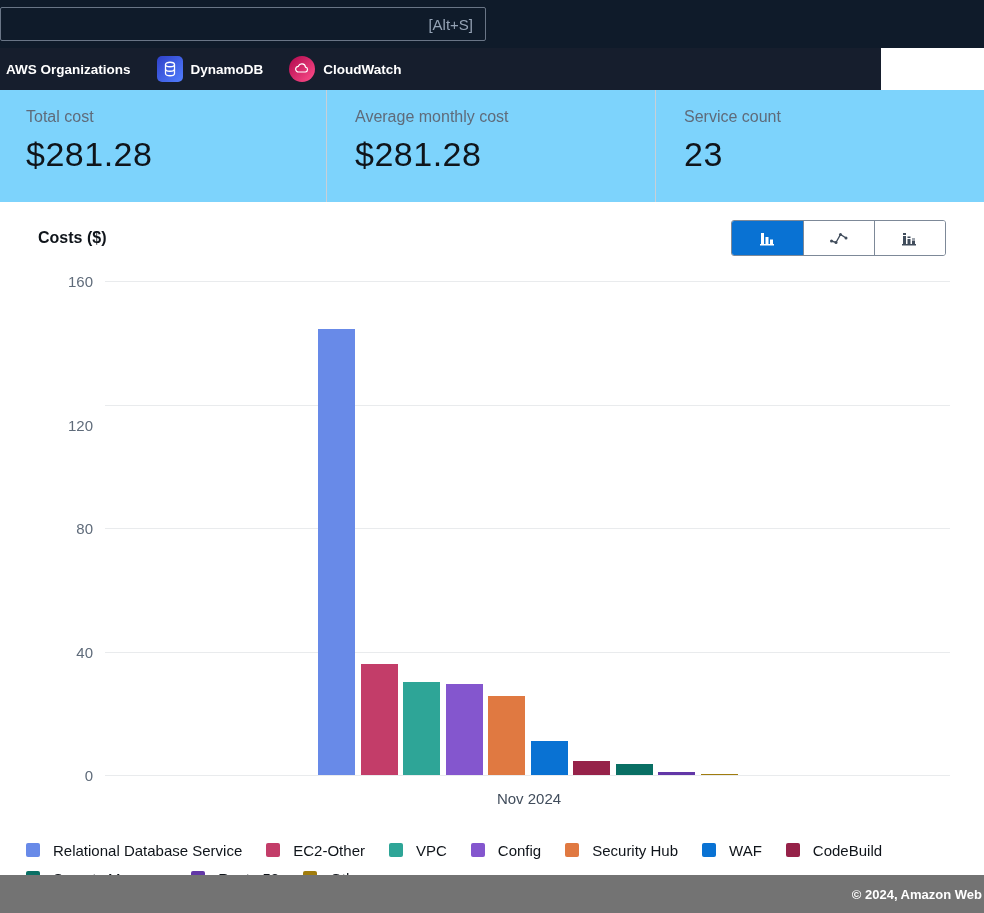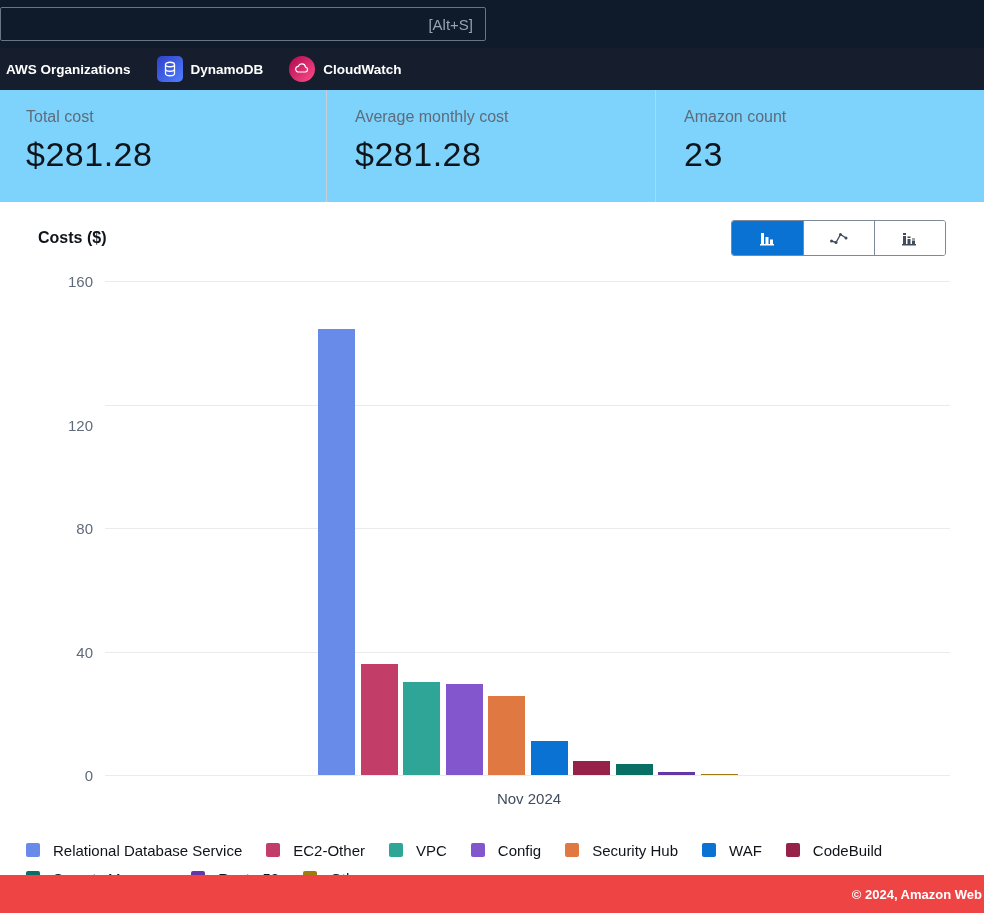--- a/index.html
+++ b/index.html
@@ -16,21 +16,21 @@
   }
   .searchbox {
     position:absolute; left:0; top:7px; width:486px; height:34px;
     border:1px solid #697586; border-radius:2px; background:#0f1b2a;
     display:flex; align-items:center; justify-content:flex-end;
     padding-right:12px; color:#95a3b5; font-size:15px; cursor:text;
   }
 
   
   .favbar {
-    position:absolute; top:48px; left:0; width:984px; height:42px;
+    position:absolute; top:48px; left:0; width:881px; height:42px;
     background:#161e2d; display:flex; align-items:center;
     gap:26px; padding-left:6px;
   }
   .fav { display:flex; align-items:center; gap:8px; color:#fff;
          font-size:13.5px; font-weight:700; cursor:pointer; white-space:nowrap; }
   .fav-icon { width:26px; height:26px; display:flex; align-items:center;
               justify-content:center; flex:0 0 auto; }
   .fav-icon.dynamodb  { border-radius:5px;  background:linear-gradient(135deg,#2e40c8,#527fff); }
   .fav-icon.cloudwatch{ border-radius:50%; background:linear-gradient(135deg,#b0084d,#ff4f8b); }
 
@@ -71,21 +71,21 @@
 
   
   .legend { position:absolute; top:840px; left:26px; width:930px;
             display:flex; flex-wrap:wrap; column-gap:24px; row-gap:8px; }
   .legend-item { display:flex; align-items:center; gap:13px; height:20px;
                  font-size:15px; color:#0f141a; cursor:pointer; white-space:nowrap; }
   .swatch { width:14px; height:14px; border-radius:2px; flex:0 0 auto; }
 
   
   .footer { position:absolute; bottom:0; left:0; width:984px; height:38px;
-            background:#ef4444; z-index:5; display:flex; align-items:center;
+            background:#737373; z-index:5; display:flex; align-items:center;
             justify-content:flex-end; padding-right:2px;
             color:#fff; font-size:13px; font-weight:700; white-space:nowrap; }
 </style>
 </head>
 <body>
 
 <div class="topbar">
   <div class="searchbox">
     <span>[Alt+S]</span>
   </div>
@@ -117,21 +117,21 @@
 <div class="stats">
   <div class="stat">
     <div class="stat-label">Total cost</div>
     <div class="stat-value">$281.28</div>
   </div>
   <div class="stat">
     <div class="stat-label">Average monthly cost</div>
     <div class="stat-value">$281.28</div>
   </div>
   <div class="stat">
-    <div class="stat-label">Amazon count</div>
+    <div class="stat-label">Service count</div>
     <div class="stat-value">23</div>
   </div>
 </div>
 
 <div class="section-header">
   <div class="section-title">Costs ($)</div>
   <div class="segmented">
     <div class="seg-btn selected">
       <svg width="22" height="22" viewBox="0 0 22 22">
         <g fill="currentColor">

